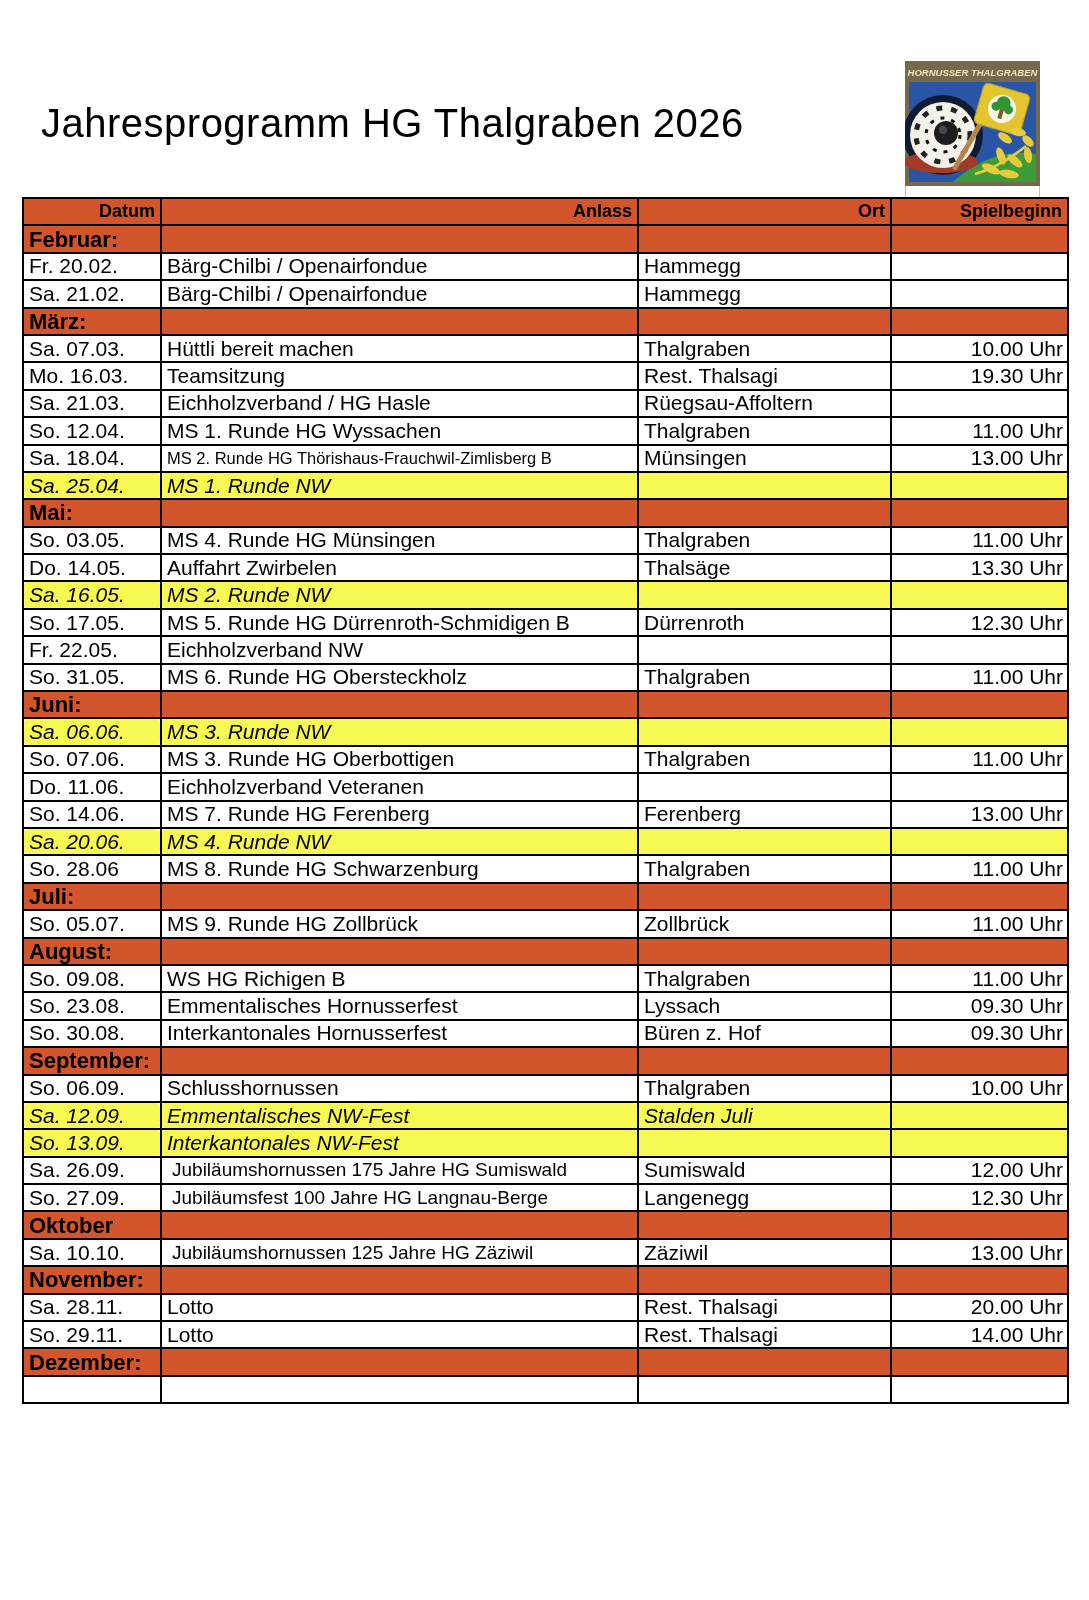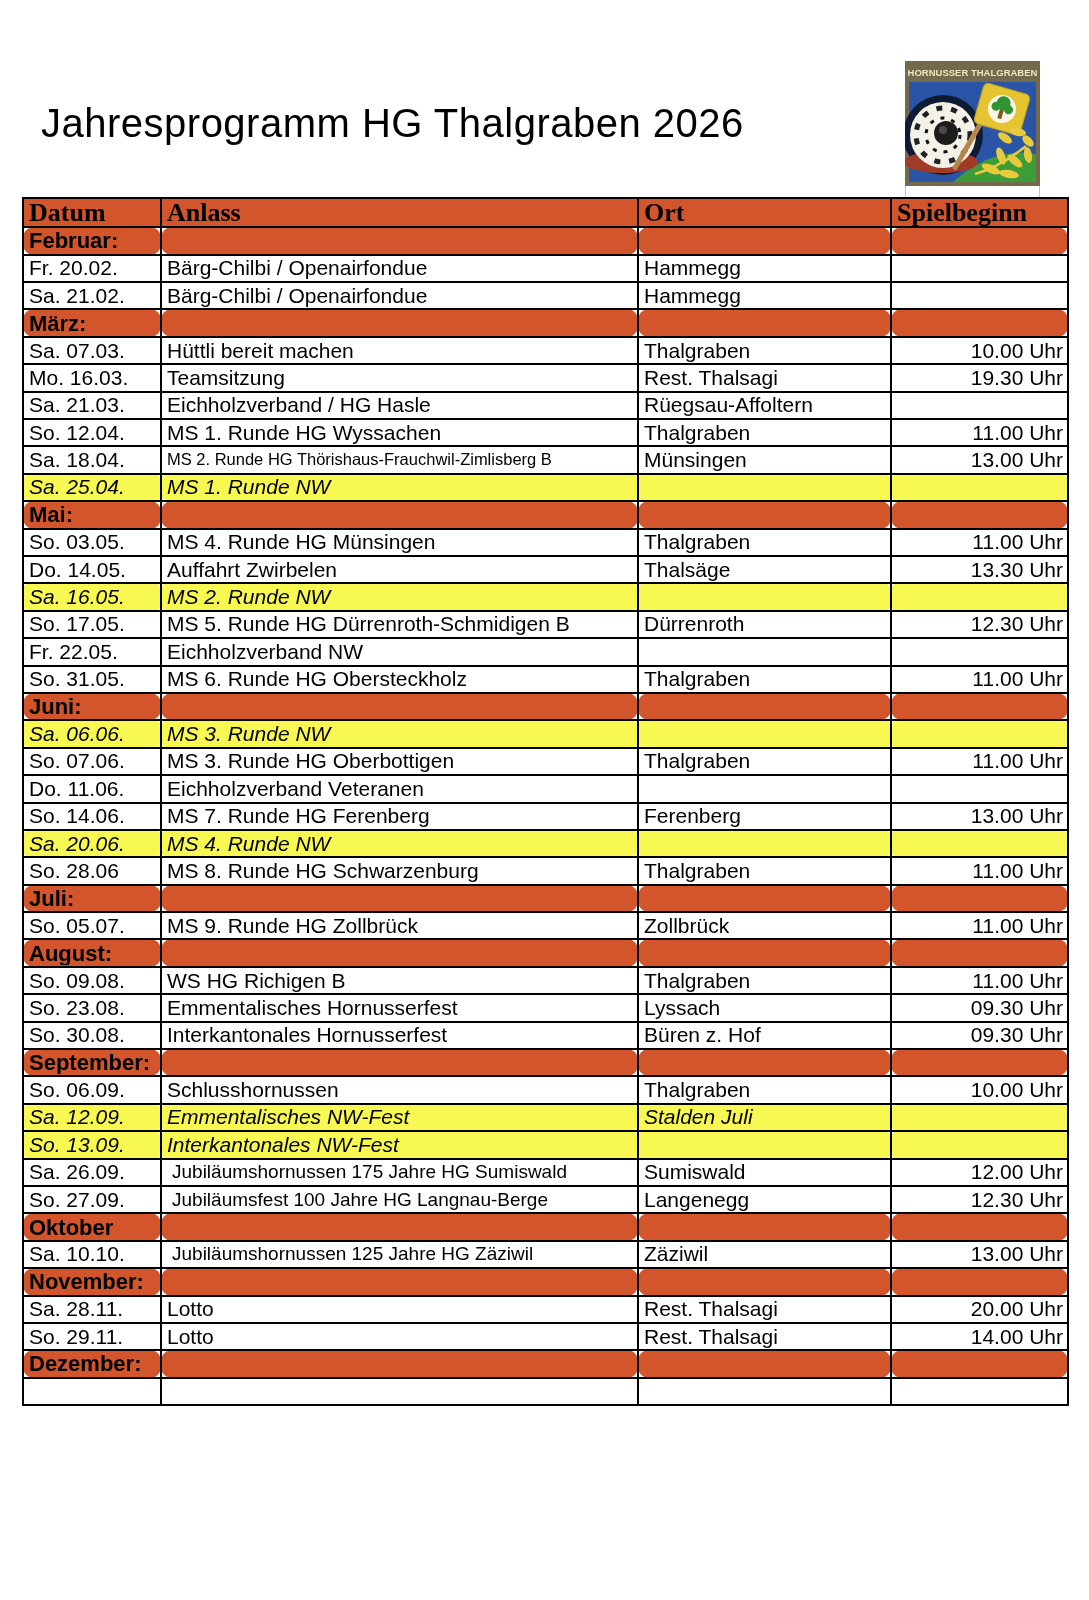--- a/index.html
+++ b/index.html
@@ -7,34 +7,35 @@
     width:1089px;height:1600px;position:relative;overflow:hidden;
     font-family:"Liberation Sans","DejaVu Sans",sans-serif;color:#000;
   }
   .page-title{
     position:absolute;left:30px;top:92px;margin:11px;
     font-size:40px;font-weight:400;line-height:1;letter-spacing:0.5px;
   }
   .logo{
     position:absolute;left:905px;top:61px;width:135px;height:154px;
     box-shadow:0 0 0 1px #c9c2ae inset;
+    font-style:italic;
   }
   table.program{
     position:absolute;left:22px;top:197px;width:1045px;
     border-collapse:collapse;table-layout:fixed;
   }
   .program th,.program td{
     border:2px solid #000;height:25.4px;padding:0 5px;
     font-size:21px;line-height:1.05;vertical-align:middle;
     overflow:hidden;white-space:nowrap;background:#fff;
   }
   .program thead th{
-    background:var(--orange);text-align:left;font-weight:700;font-size:26px;font-family:Liberation Serif, serif;
-  }
-  tr.month td{background:var(--orange);font-weight:700;font-size:22px;border-radius:11px;}
+    background:var(--orange);text-align:right;font-weight:700;font-size:18px;
+  }
+  tr.month td{background:var(--orange);font-weight:700;font-size:22px;}
   tr.hl td{background:var(--yellow);font-style:italic;border-radius:7px;}
   tr.sz-s td:nth-child(2){font-size:16.5px;}
   tr.sz-m td:nth-child(2){font-size:19px;padding-left:10px;}
   .program td:nth-child(4){text-align:right;padding-right:4px;}
 </style>
 </head>
 <body>
 
 <div class="page">
 

